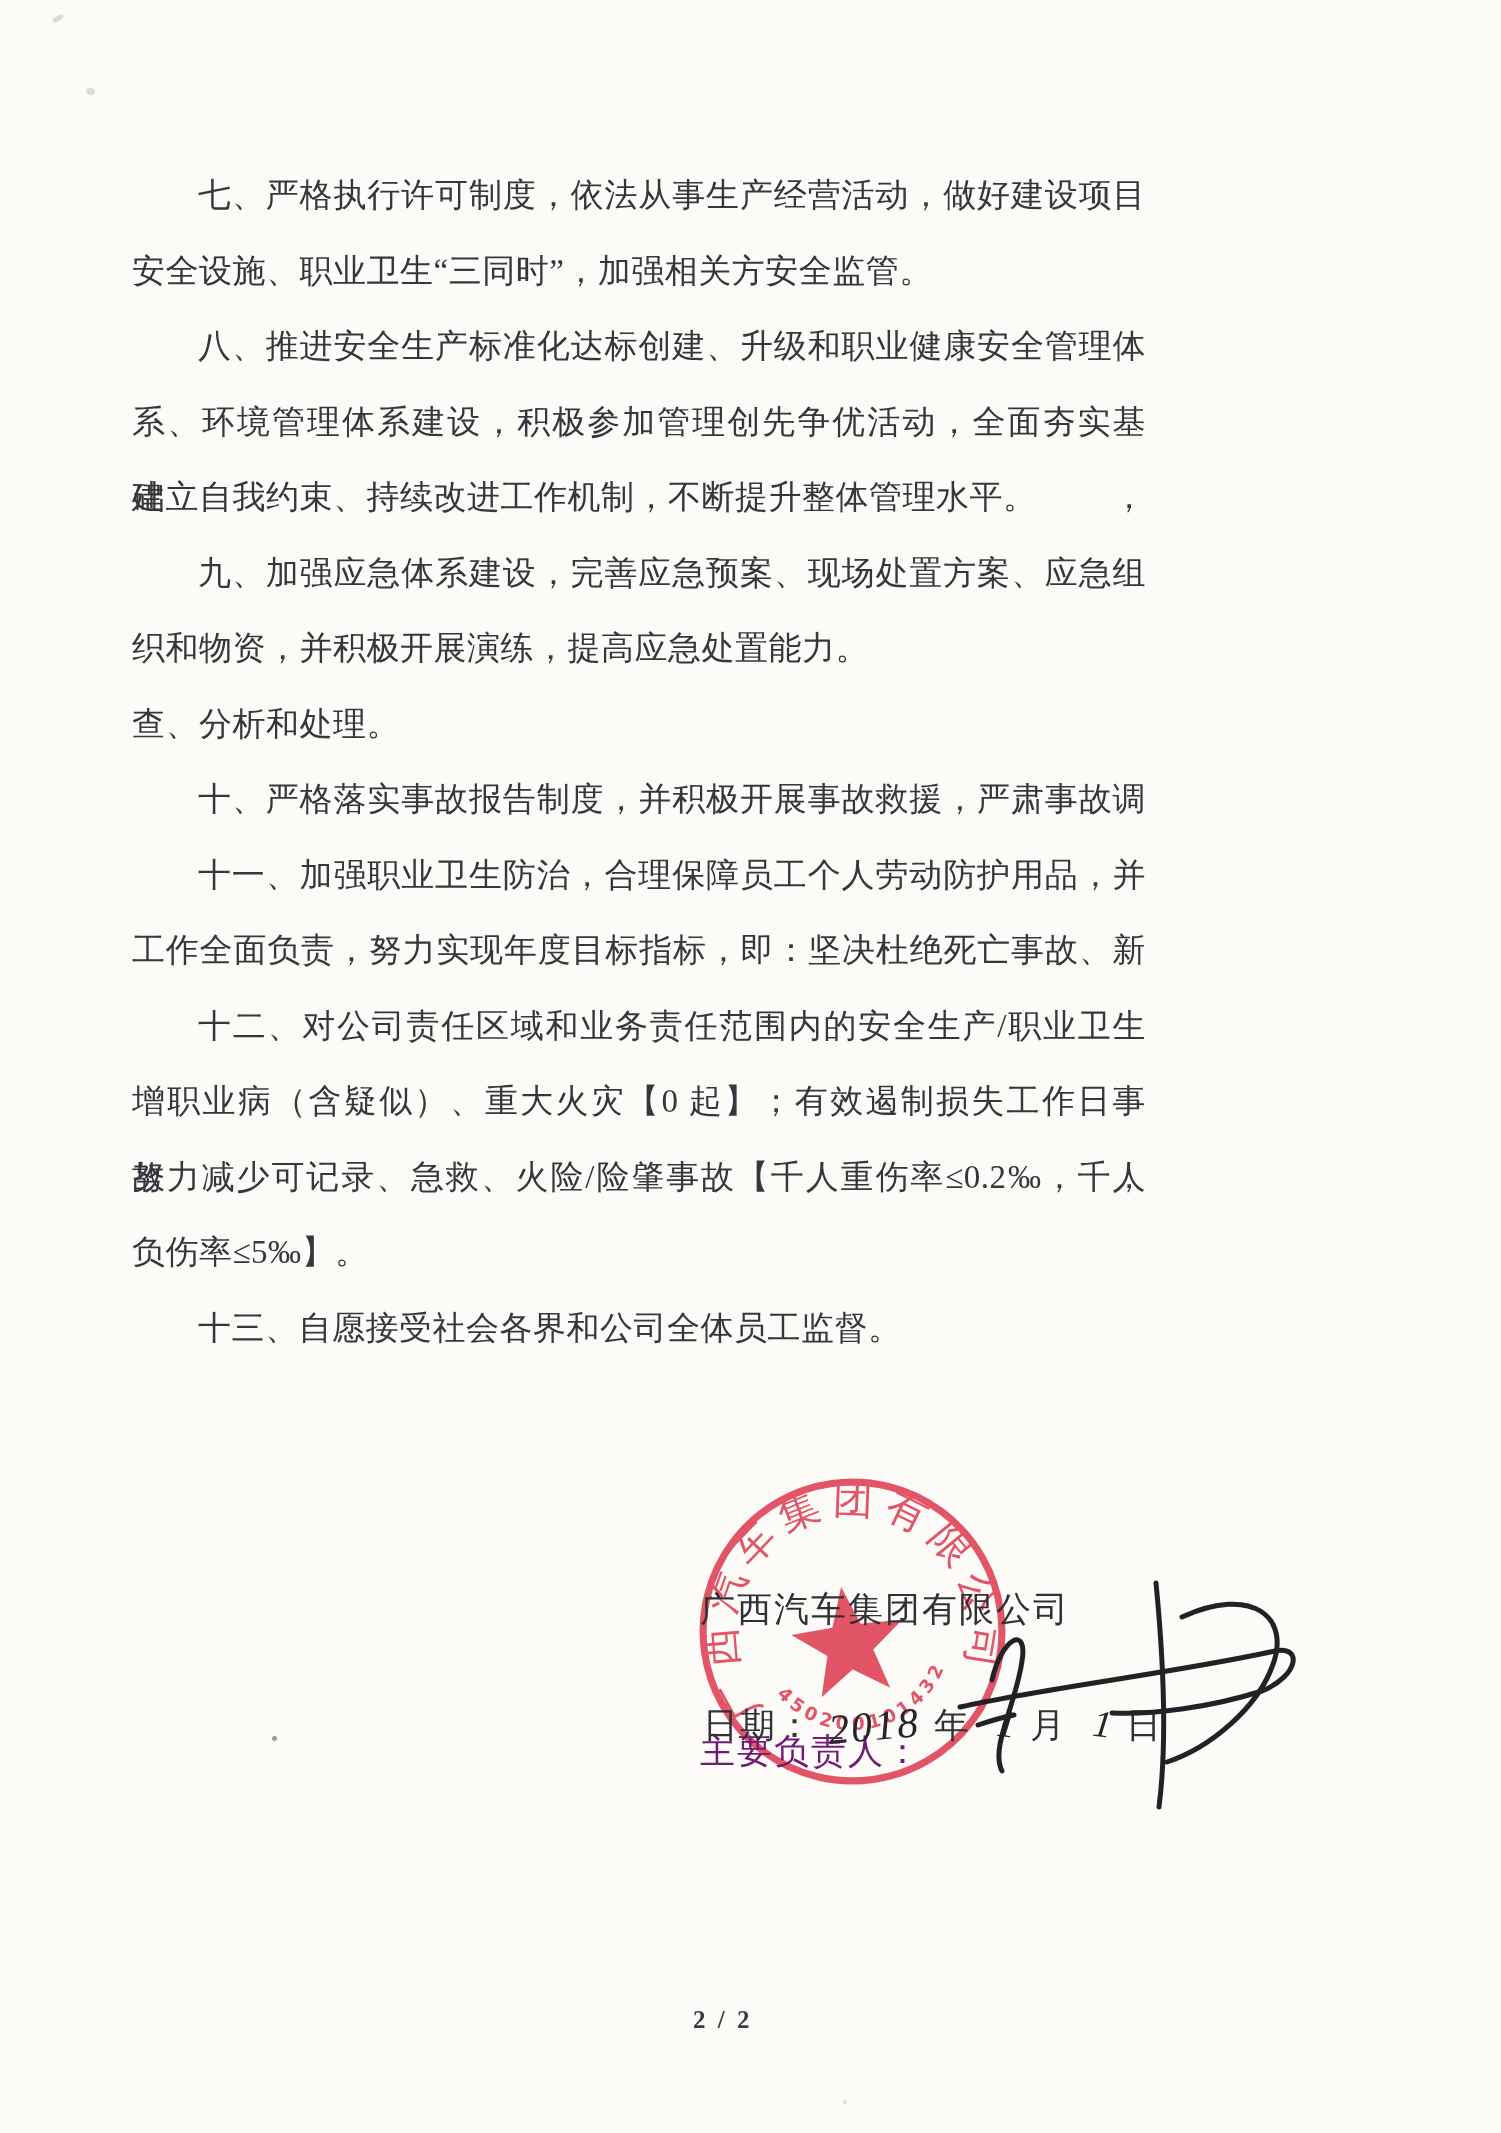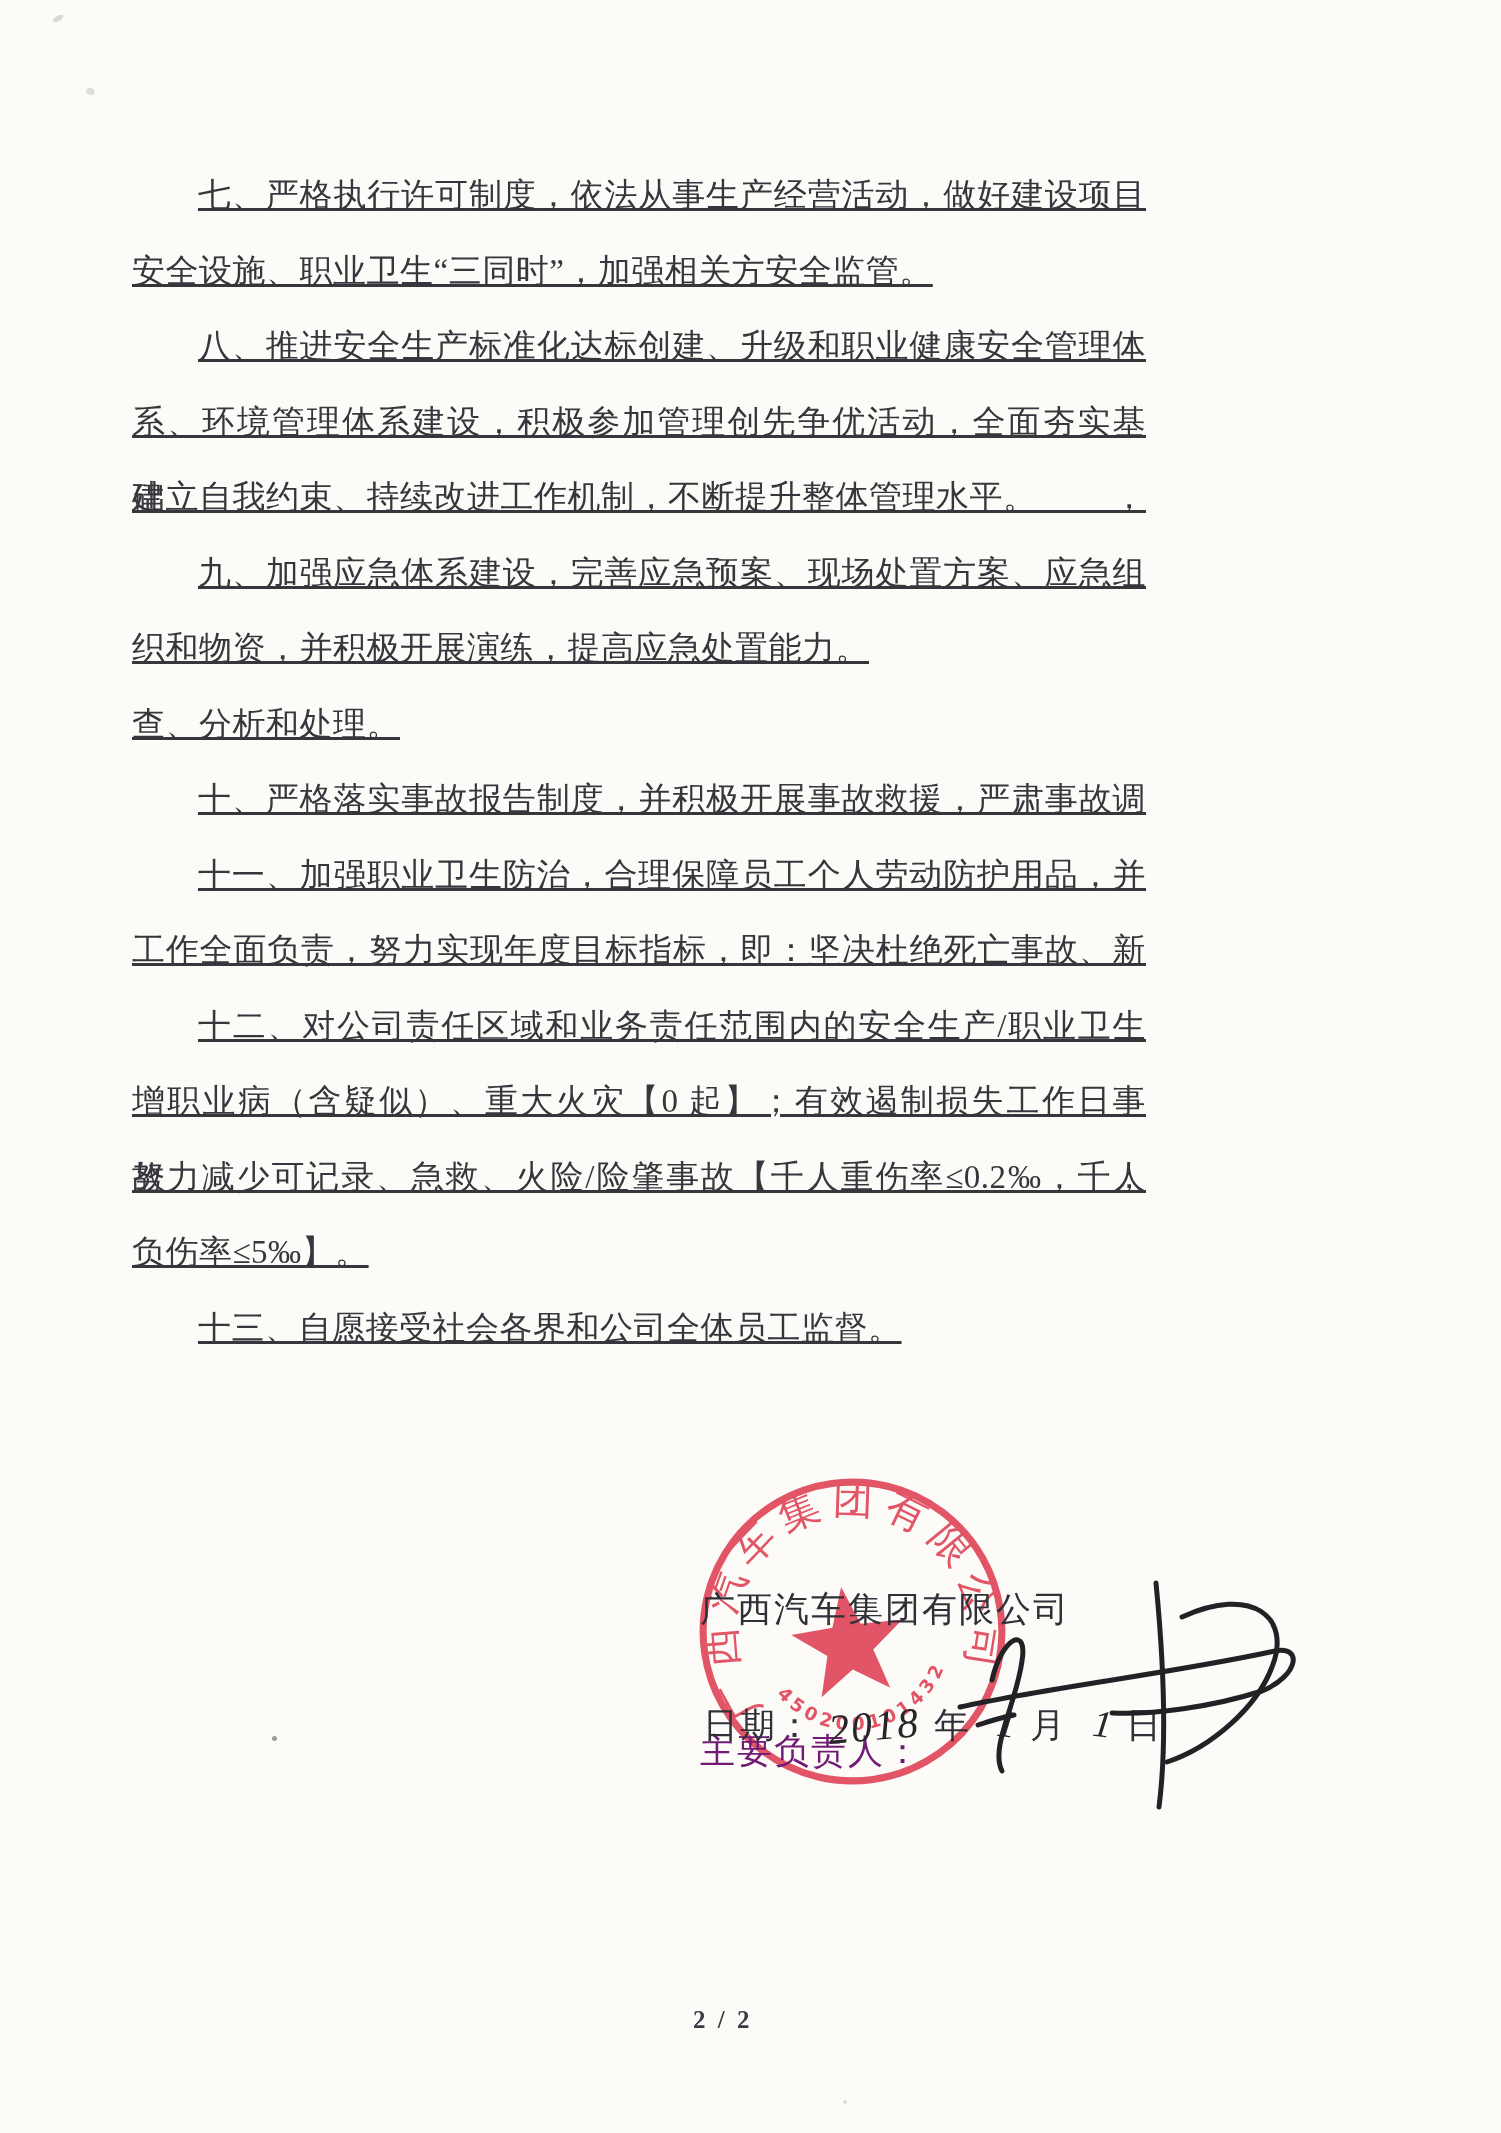--- a/index.html
+++ b/index.html
@@ -8,21 +8,21 @@
     width:1501px;height:2133px;
     background:#fcfbf8;
     overflow:hidden;
     font-family:"Liberation Serif","DejaVu Serif",serif;
   }
   
   .doc{
     position:absolute;left:132px;top:158px;width:1014px;
     font-size:33px;color:#36373d;
   }
-  .line{height:75.5px;line-height:75.5px;white-space:nowrap;letter-spacing:.5px;text-decoration:underline;}
+  .line{height:75.5px;line-height:75.5px;white-space:nowrap;letter-spacing:.5px;}
   .line.full{text-align:justify;text-align-last:justify;white-space:normal;}
   .line.indent{padding-left:66px;}
   
   .sig-company{position:absolute;left:700px;top:1586px;font-size:35px;letter-spacing:2px;color:#303138;z-index:3;}
   .sig-person{position:absolute;left:700px;top:1728px;font-size:35px;letter-spacing:2px;color:#701a75;z-index:3;}
   .sig-date{position:absolute;left:703px;top:1702px;font-size:35px;letter-spacing:2px;color:#303138;z-index:3;display:flex;align-items:flex-start;}
   .hand{font-style:italic;color:#26262a;font-size:42px;letter-spacing:2px;transform:rotate(-5deg);display:inline-block;}
   .hand.small{font-size:38px;transform:rotate(7deg);}
   .gap1{margin-left:14px;} .gap2{margin-left:26px;} .gap3{margin-left:12px;}
   

